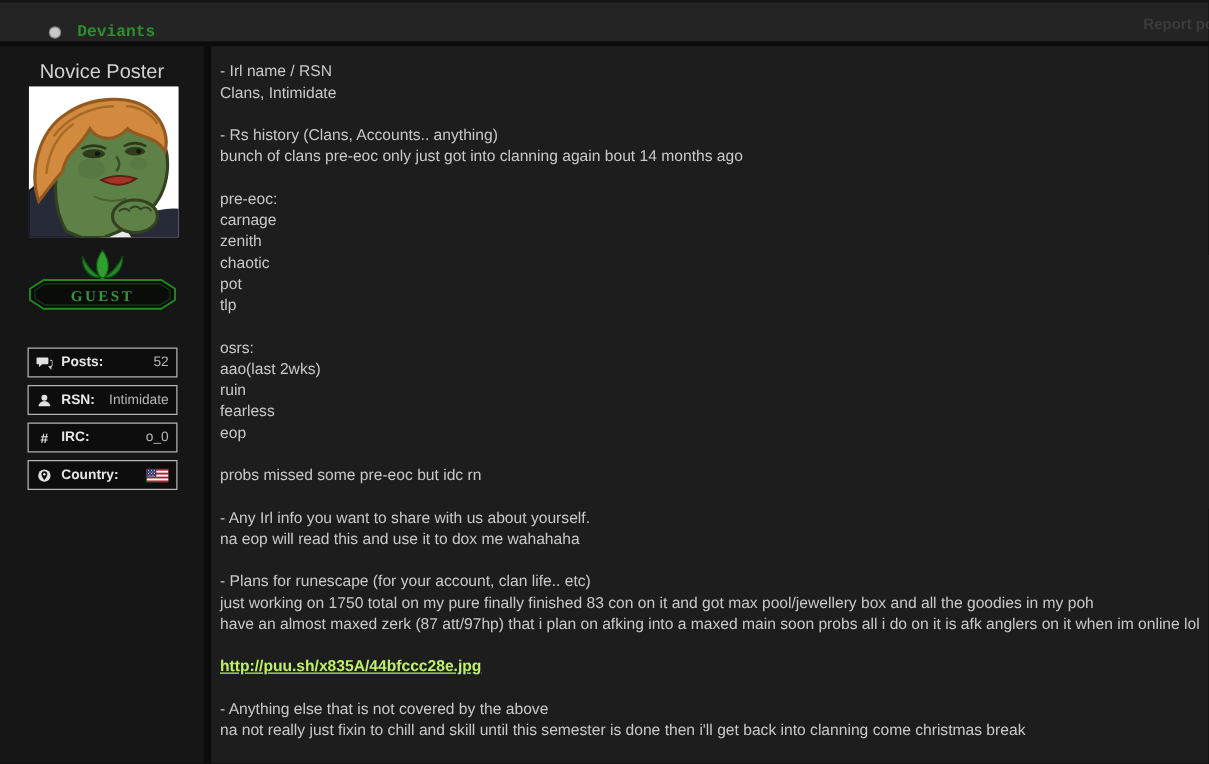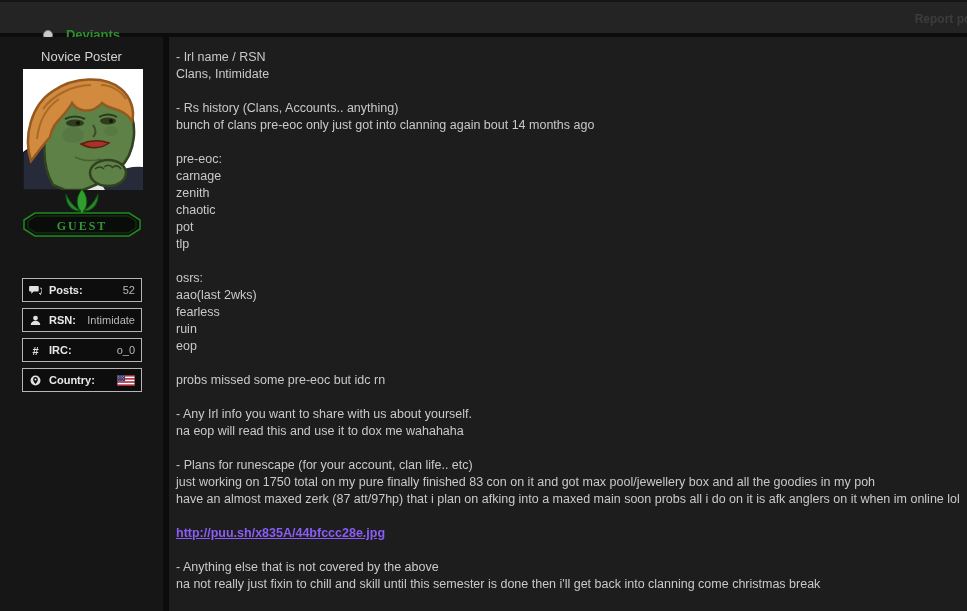--- a/index.html
+++ b/index.html
@@ -3,49 +3,49 @@
 <meta charset="utf-8">
 <style>
   html,body{margin:0;padding:0;background:#0c0c0c;}
   body{width:967px;height:611px;overflow:hidden;position:relative;
        font-family:"Liberation Sans",sans-serif;}
   .stage{position:absolute;left:0;top:0;width:967px;height:611px;background:#0c0c0c;overflow:hidden;}
 
   
   .topbar{position:absolute;left:0;top:0;width:967px;height:33px;background:#242424;
           border-top:2px solid #151515;box-sizing:border-box;}
-  .author{position:absolute;left:0;top:16px;width:163px;height:33px;display:flex;
-          align-items:center;justify-content:center;gap:13px;cursor:pointer;}
+  .author{position:absolute;left:0;top:7px;width:163px;height:33px;display:flex;
+          align-items:center;justify-content:center;gap:13px;cursor:pointer;font-family:Liberation Mono, monospace;}
   .bullet{width:10px;height:10px;border-radius:50%;background:#c9c9c9;border:1px solid #858585;box-sizing:border-box;}
   .author-name{color:#2d8f2d;font-weight:bold;font-size:13px;}
   .posted{position:absolute;left:176px;top:0;height:33px;display:flex;align-items:center;
           color:#efefef;font-weight:bold;font-size:12px;}
   .report{position:absolute;right:-15px;top:0;height:33px;display:flex;align-items:center;
           color:#3c3c3c;font-weight:bold;font-size:12px;cursor:pointer;white-space:nowrap;}
 
   
   .sidebar{position:absolute;left:0;top:37px;width:163px;height:574px;background:#161616;}
   .main{position:absolute;left:169px;top:37px;width:798px;height:574px;background:#1d1d1d;overflow:hidden;}
 
   
-  .rank{margin-top:12px;text-align:center;color:#d2d2d2;font-size:13px;}
+  .rank{margin-top:12px;text-align:center;color:#d2d2d2;font-size:16px;}
   .avatar{position:absolute;left:23px;top:32px;width:120px;height:121px;cursor:pointer;}
   .avatar svg{display:block;}
-  .badge{position:absolute;left:50%;top:151px;transform:translateX(-50%);width:122px;height:54px;text-decoration:underline;}
+  .badge{position:absolute;left:50%;top:162px;transform:translateX(-50%);width:122px;height:54px;text-decoration:underline;}
   .stats{position:absolute;left:22px;top:241px;width:120px;}
   .stat-row{height:24px;box-sizing:border-box;border:1px solid #b5b5b5;background:#0d0d0d;
             margin-bottom:6px;display:flex;align-items:center;padding:0 6px;gap:7px;}
   .stat-icon{width:13px;height:12px;display:flex;align-items:center;justify-content:center;flex:0 0 auto;}
   .stat-label{color:#e8e8e8;font-weight:bold;font-size:11px;white-space:nowrap;}
   .stat-value{margin-left:auto;color:#b8b8b8;font-size:11px;white-space:nowrap;display:flex;align-items:center;}
 
   
   .post{padding:12px 0 0 7px;border-radius:26px;}
   .line{height:17px;line-height:17px;font-size:12.5px;color:#c9c9c9;white-space:pre;}
-  .line a{color:#8b5cf6;font-weight:bold;text-decoration:underline;cursor:pointer;}
+  .line a{color:#bef264;font-weight:bold;text-decoration:underline;cursor:pointer;}
 </style>
 </head>
 <body>
 
 <div class="stage">
 
   <div class="topbar">
     <div class="author">
       <span class="bullet"></span>
       <span class="author-name">Deviants</span>
@@ -187,22 +187,22 @@
         <div class="line">&nbsp;</div>
         <div class="line">pre-eoc:</div>
         <div class="line">carnage</div>
         <div class="line">zenith</div>
         <div class="line">chaotic</div>
         <div class="line">pot</div>
         <div class="line">tlp</div>
         <div class="line">&nbsp;</div>
         <div class="line">osrs:</div>
         <div class="line">aao(last 2wks)</div>
+        <div class="line">ruin</div>
         <div class="line">fearless</div>
-        <div class="line">ruin</div>
         <div class="line">eop</div>
         <div class="line">&nbsp;</div>
         <div class="line">probs missed some pre-eoc but idc rn</div>
         <div class="line">&nbsp;</div>
         <div class="line">- Any Irl info you want to share with us about yourself.</div>
         <div class="line">na eop will read this and use it to dox me wahahaha</div>
         <div class="line">&nbsp;</div>
         <div class="line">- Plans for runescape (for your account, clan life.. etc)</div>
         <div class="line">just working on 1750 total on my pure finally finished 83 con on it and got max pool/jewellery box and all the goodies in my poh</div>
         <div class="line">have an almost maxed zerk (87 att/97hp) that i plan on afking into a maxed main soon probs all i do on it is afk anglers on it when im online lol</div>

